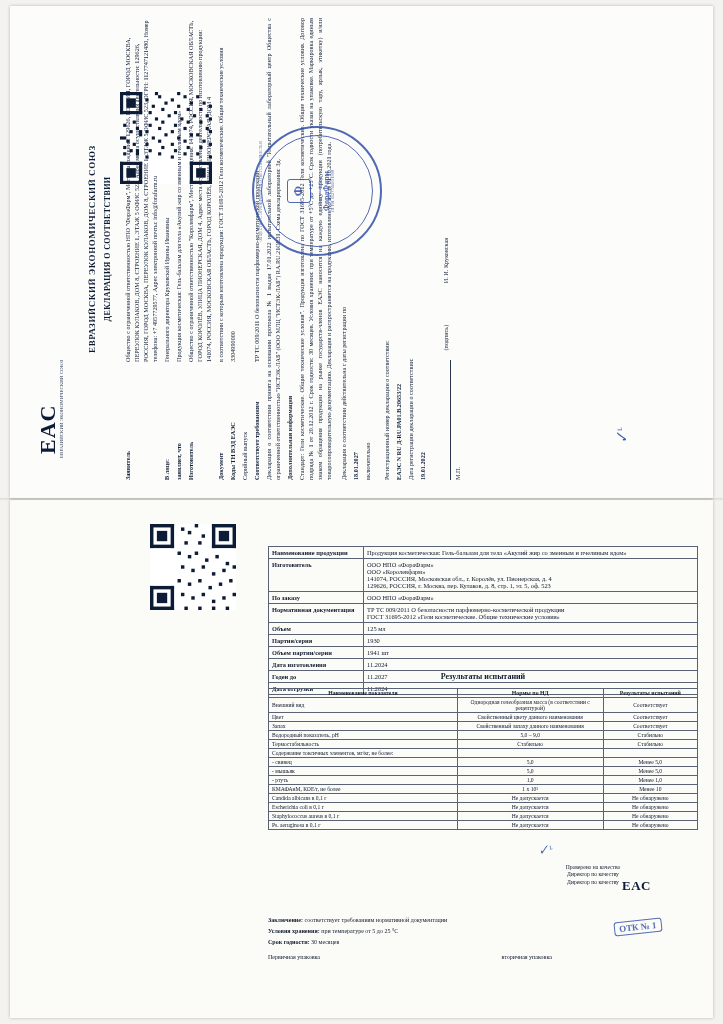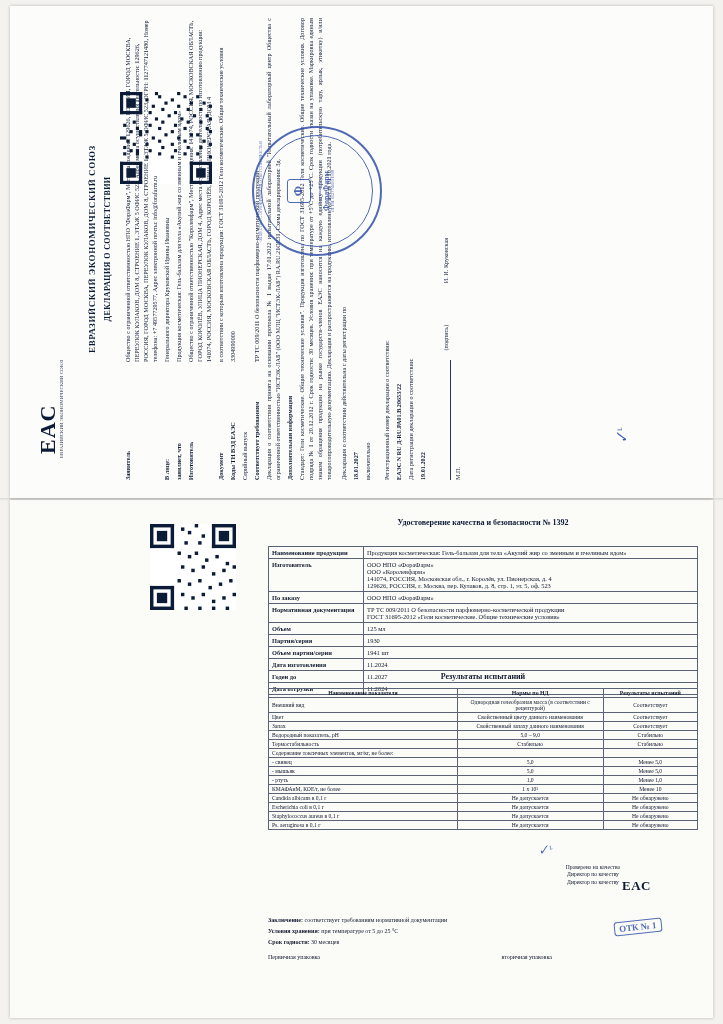--- a/index.html
+++ b/index.html
@@ -316,21 +316,20 @@
         <small>ОГРН 1127746931998</small>
       </div>
       <div class="ring-text" style="position:absolute;left:0;top:5px;width:100%;text-align:center;font-size:3.6px;">ОБЩЕСТВО С ОГРАНИЧЕННОЙ ОТВЕТСТВЕННОСТЬЮ</div>
     </div>
 
     <div class="signature" style="left:40px;top:588px;">✓ᶫ</div>
   </div>
 
   <div id="cert">
 
-    <div class="c-title">Удостоверение качества и безопасности № 1392</div>
 
     <div class="c-head">
       <div class="hrow">
         <div class="hcell-l">Наименование продукции</div>
         <div class="hcell-r">Продукция косметическая: Гель-бальзам для тела «Акулий жир со змеиным и пчелиным ядом»</div>
       </div>
       <div class="hrow">
         <div class="hcell-l">Изготовитель</div>
         <div class="hcell-r" style="white-space:pre-line;">ООО НПО «ФораФарм»
 ООО «Королевфарм»

